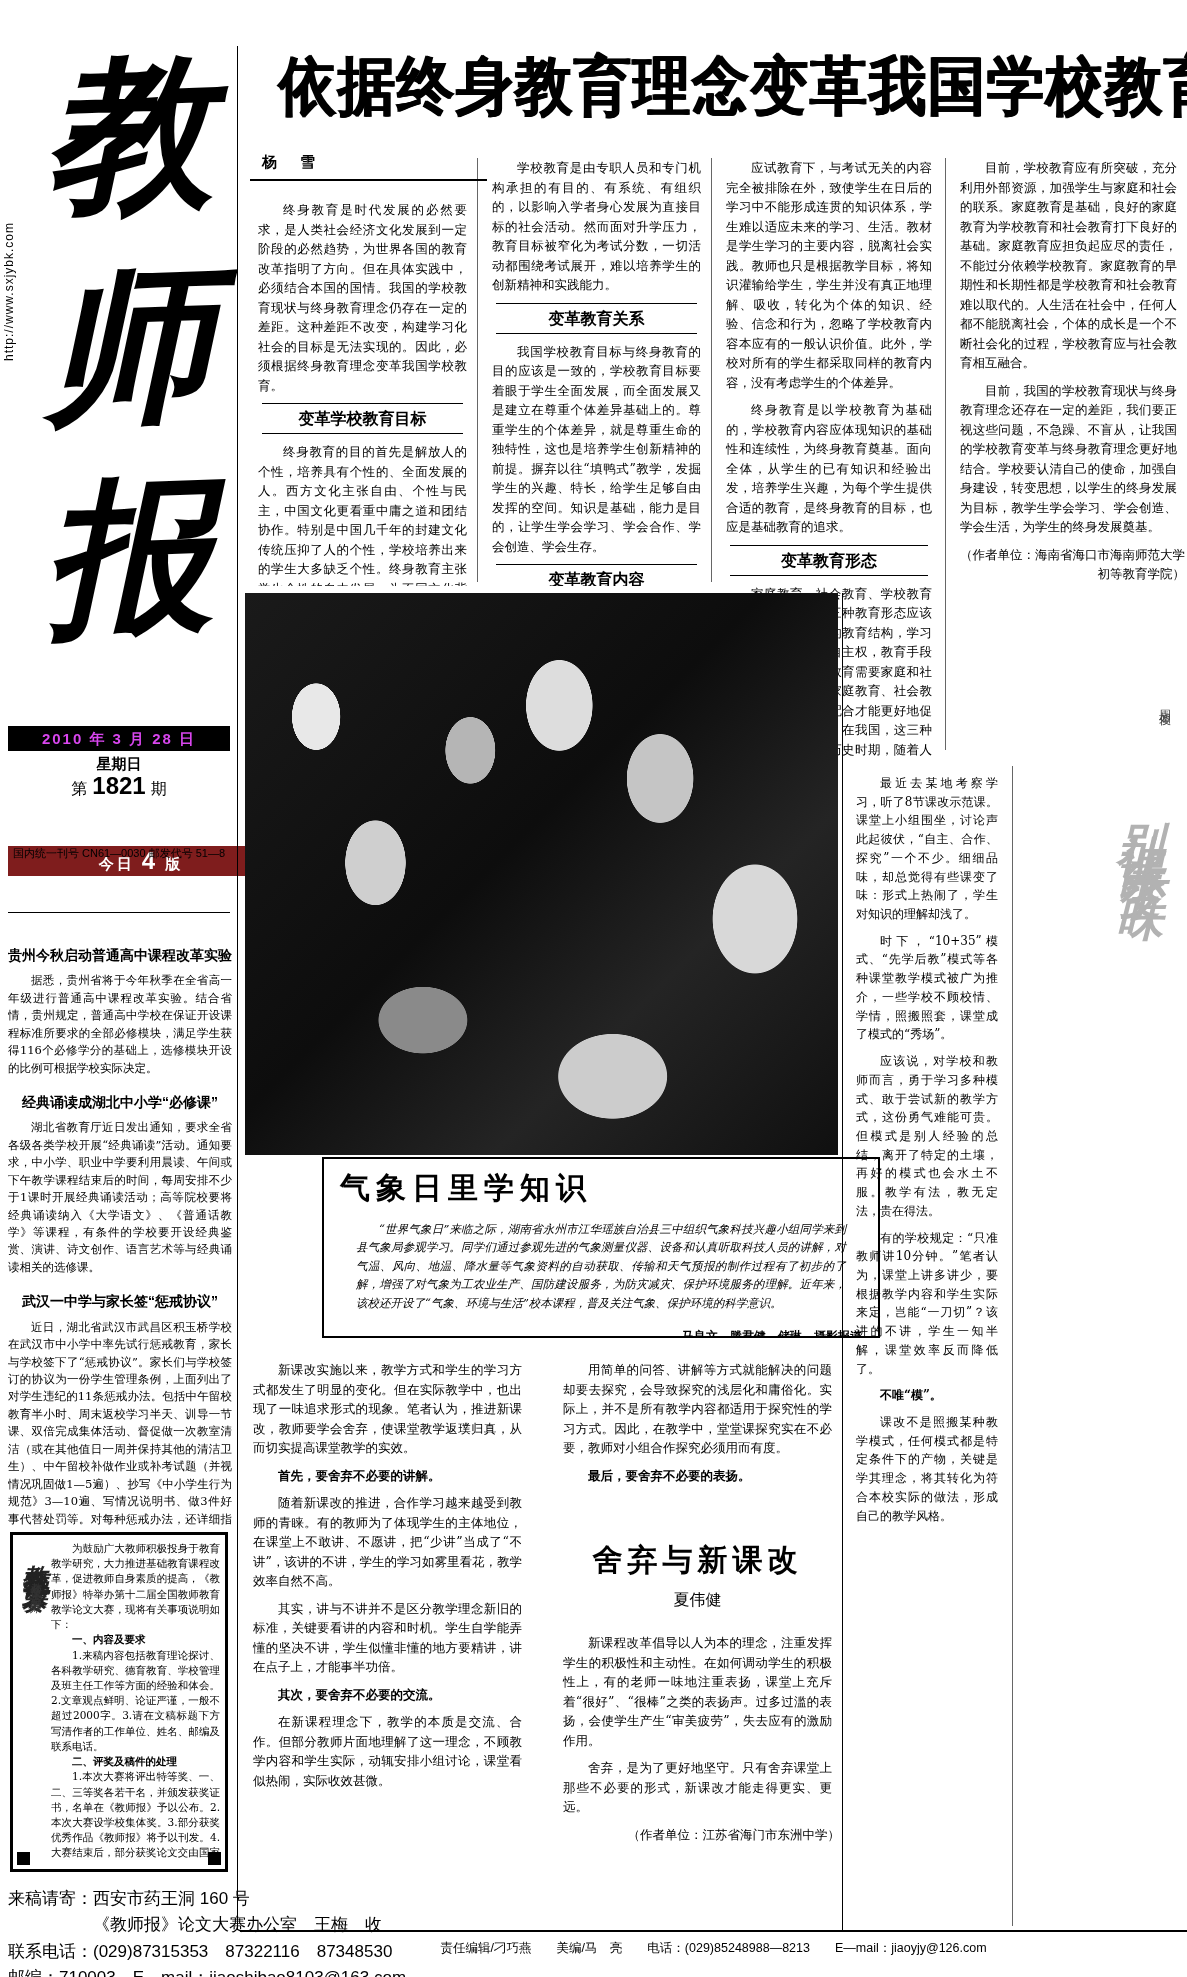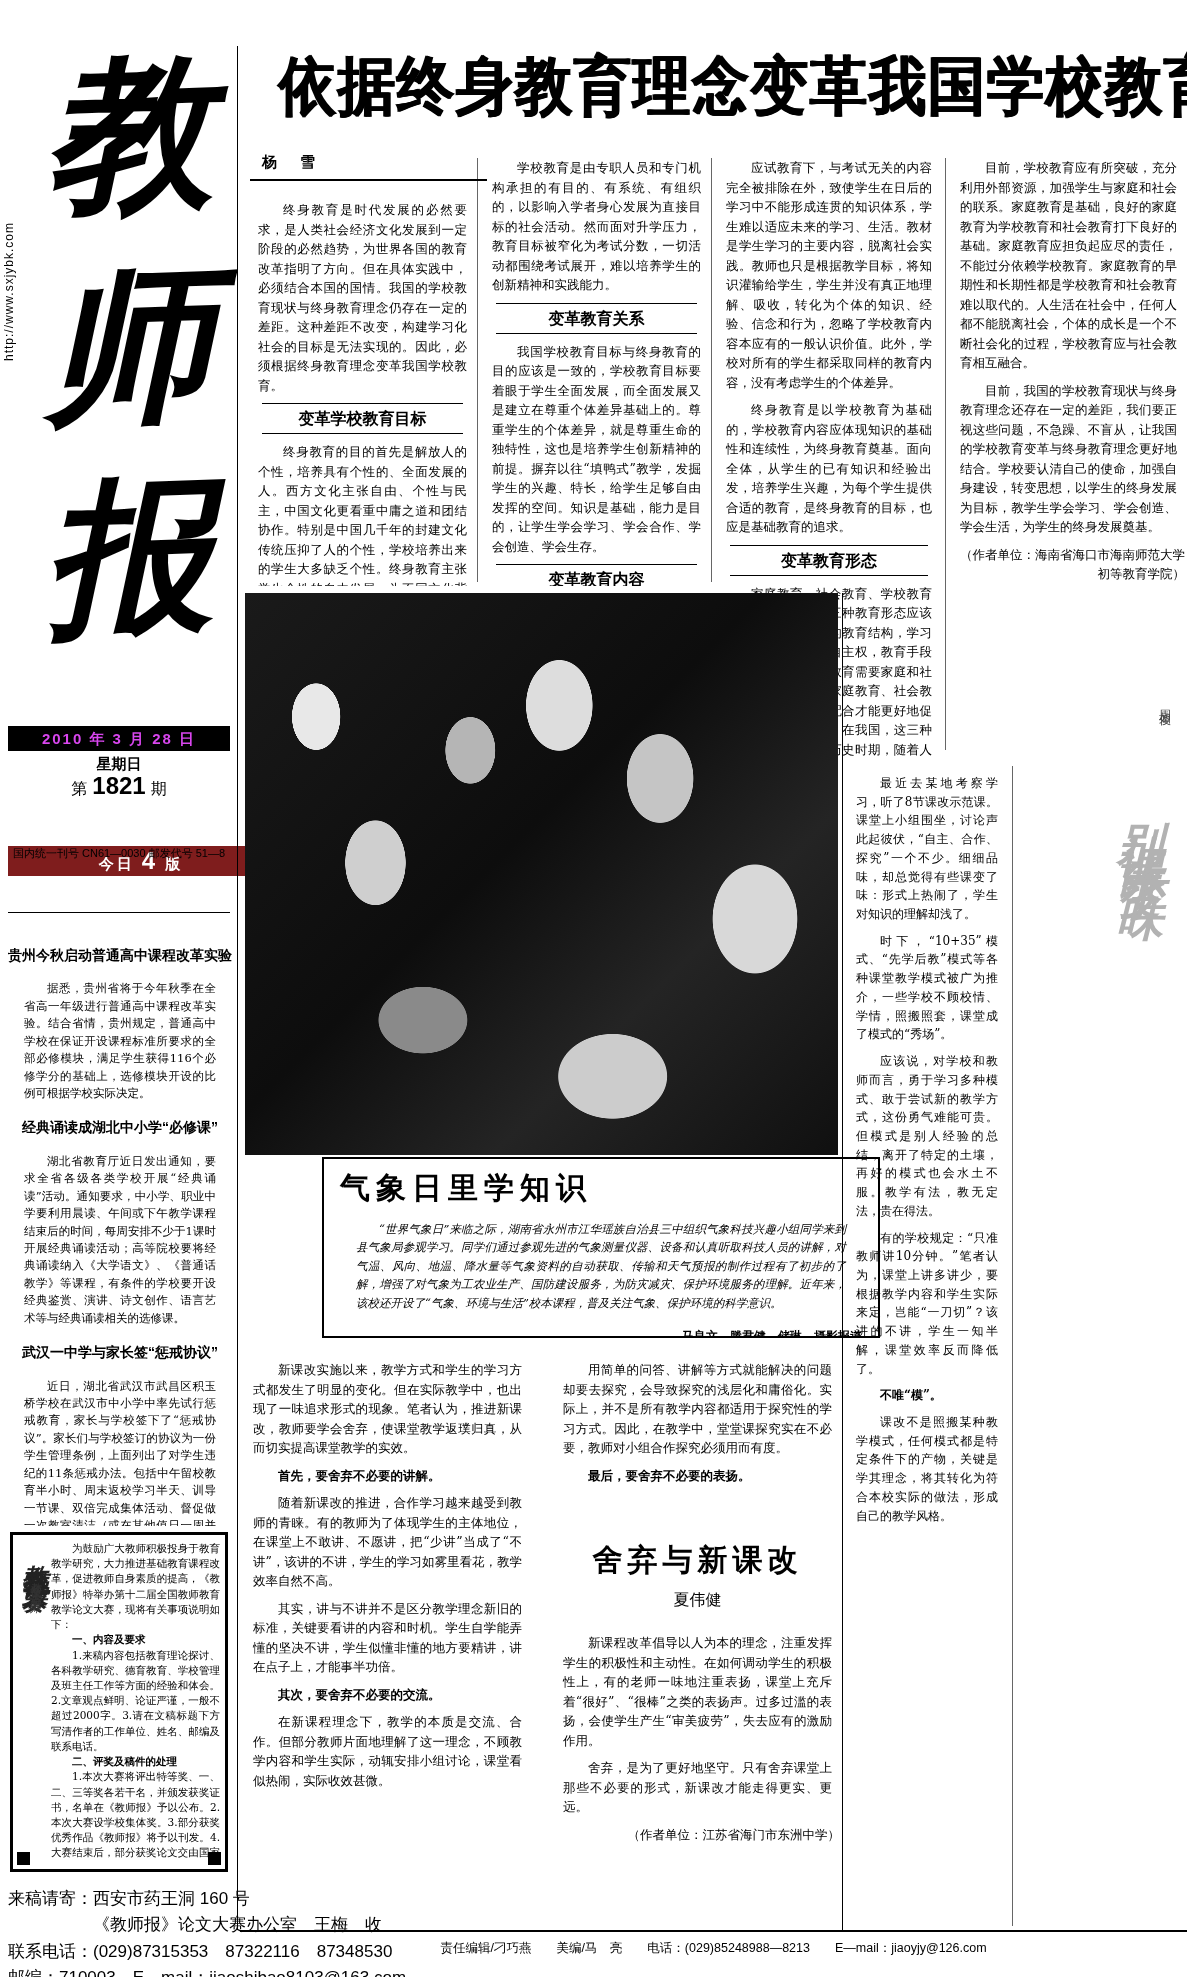--- a/index.html
+++ b/index.html
@@ -24,21 +24,21 @@
   .bar2{left:8px;top:846px;width:266px;height:30px;background:#7f1d1d;color:#fff;
         text-align:center;font:bold 15px/30px "Liberation Sans", sans-serif;letter-spacing:3px;}
   .bar2 .num{font-size:24px;}
   .issn{left:8px;top:846px;width:222px;text-align:center;font-size:11px;
         font-family:"Liberation Sans", sans-serif;}
   .leftrule{left:8px;top:912px;width:222px;border-top:1px solid #000;height:0;}
 
   .briefs{left:8px;top:930px;width:224px;height:596px;overflow:hidden;}
   .brief-title{font:bold 14px/1.3 "Liberation Sans", sans-serif;text-align:center;
                margin:16px 0 8px;white-space:nowrap;}
-  .briefs .bp{margin:16px;font-size:11.5px;line-height:1.52;text-align:justify;text-indent:2em;}
+  .briefs .bp{margin:0;font-size:11.5px;line-height:1.52;text-align:justify;text-indent:2em;}
 
   .adbox{left:10px;top:1532px;width:218px;height:340px;border:3px solid #000;
          box-sizing:border-box;display:flex;padding:6px 5px;}
   .ad-vt{writing-mode:vertical-rl;padding-top:4px;}
   .ad-vt .big{font-size:25px;font-style:italic;font-weight:bold;color:#222;letter-spacing:3px;}
   .ad-vt .small{font-size:11px;font-style:italic;color:#333;letter-spacing:2px;margin-left:2px;}
   .ad-body{flex:1;overflow:hidden;font-size:10.5px;line-height:1.45;text-align:justify;}
   .ad-body .bp{margin:0;text-indent:2em;}
   .ad-body .lead{font-weight:bold;}
   .sq{position:absolute;width:13px;height:13px;background:#000;bottom:4px;}

